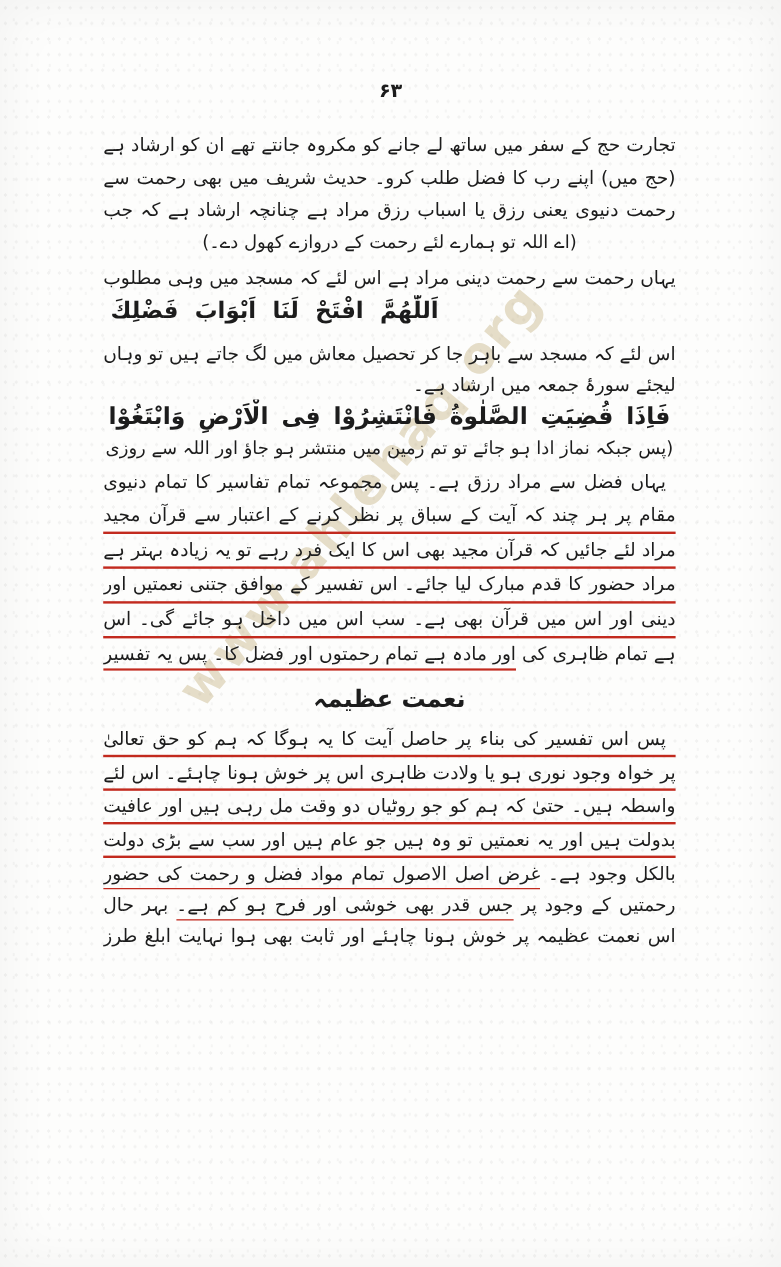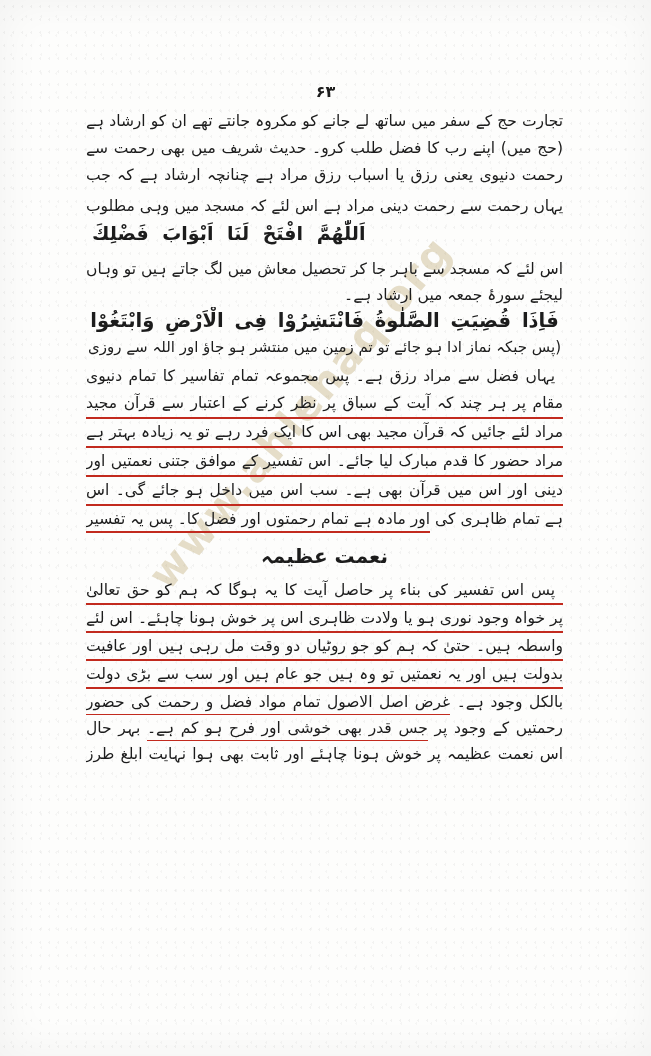--- a/index.html
+++ b/index.html
@@ -13,21 +13,21 @@
       radial-gradient(rgba(40,40,40,0.04) 1px, transparent 1px);
     background-size:9px 13px, 15px 19px;
     background-position:0 0, 4px 7px;
     box-shadow:inset 0 0 45px rgba(0,0,0,0.05);
     overflow:hidden;
     font-family:"DejaVu Sans", sans-serif;
     color:#1c1c1c;
     direction:rtl;
   }
   .page-number{
-    position:absolute;top:82px;left:0;right:0;
+    position:absolute;top:66px;left:0;right:0;
     text-align:center;
     font-size:16px;font-weight:bold;
     letter-spacing:2px;
   }
   .watermark{
     position:absolute;
     left:30px;top:388px;width:540px;
     text-align:center;
     transform:rotate(-50deg);
     transform-origin:50% 50%;
@@ -104,20 +104,21 @@
   <div class="page-number">۶۳</div>
 
   <div class="watermark">www.ahlehaq.org</div>
 
   <div class="content">
 
     <div class="ln">تجارت حج کے سفر میں ساتھ لے جانے کو مکروہ جانتے تھے ان کو ارشاد ہے کہ اس میں کچھ گناہ نہیں کہ تم</div>
     <div class="ln">(حج میں) اپنے رب کا فضل طلب کرو۔ حدیث شریف میں بھی رحمت سے رحمت دینی اور فضل سے</div>
     <div class="ln">رحمت دنیوی یعنی رزق یا اسباب رزق مراد ہے چنانچہ ارشاد ہے کہ جب مسجد میں داخل ہو تو یہ کہو۔</div>
 
+    <div class="trans">(اے اللہ تو ہمارے لئے رحمت کے دروازے کھول دے۔)</div>
 
     <div class="ln gap4">یہاں رحمت سے رحمت دینی مراد ہے اس لئے کہ مسجد میں وہی مطلوب ہے اور جب مسجد سے نکلو تو یہ کہو۔</div>
 
     <div class="arabic small">اَللّٰهُمَّ افْتَحْ لَنَا اَبْوَابَ فَضْلِكَ</div>
 
     <div class="ln gap10">اس لئے کہ مسجد سے باہر جا کر تحصیل معاش میں لگ جاتے ہیں تو وہاں اس کی طلب ہے۔ اب</div>
     <div class="ln short-right">لیجئے سورۂ جمعہ میں ارشاد ہے۔</div>
 
     <div class="quran">فَاِذَا قُضِيَتِ الصَّلٰوةُ فَانْتَشِرُوْا فِى الْاَرْضِ وَابْتَغُوْا مِنْ فَضْلِ اللهِ</div>
     <div class="trans t3">(پس جبکہ نماز ادا ہو جائے تو تم زمین میں منتشر ہو جاؤ اور اللہ سے روزی تلاش کرو۔)</div>

